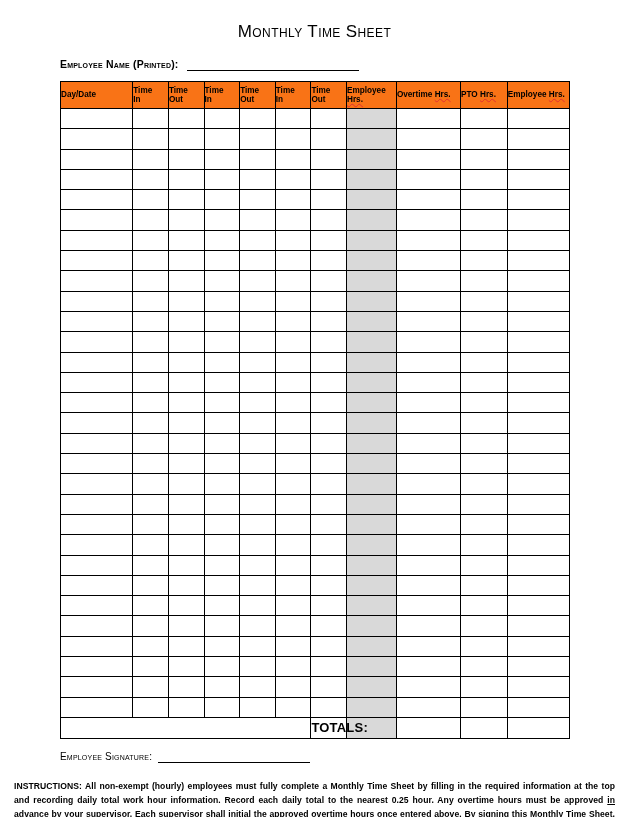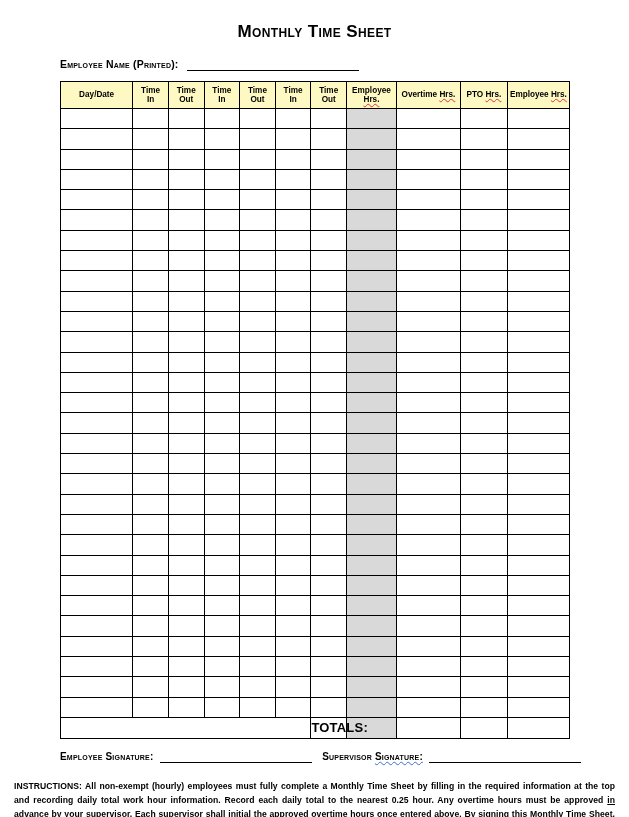--- a/index.html
+++ b/index.html
@@ -13,21 +13,21 @@
     font-family: "Liberation Sans", sans-serif;
     color: #000000;
     overflow: hidden;
     position: relative;
   }
 
   
   .doc-title {
     text-align: center;
     font-size: 17px;
-    font-weight: bold;
+    font-weight: normal;
     font-variant: small-caps;
     letter-spacing: 0.4px;
     margin: 22px 0 0 0;
     padding: 0;
   }
 
   
   .field-row {
     display: flex;
     align-items: flex-end;
@@ -62,24 +62,24 @@
     border-collapse: collapse;
     width: 100%;
     table-layout: fixed;
   }
   table.timesheet th,
   table.timesheet td {
     border: 1px solid #000000;
     padding: 0;
   }
   thead th {
-    background: #fef9c3;
+    background: #f97316;
     font-size: 8.2px;
     font-weight: bold;
-    text-align: center;
+    text-align: left;
     height: 26px;
     line-height: 1.12;
     vertical-align: middle;
     padding: 1px 1px;
   }
   thead th.two-line { line-height: 1.1; }
   tbody td { height: 19.3px; }
   td.shaded, th.shaded-head { background: #d9d9d9; }
   td.shaded { background: #d9d9d9; }
 
@@ -114,21 +114,21 @@
     letter-spacing: 0.2px;
   }
 
   
   .sig-row {
     display: flex;
     align-items: flex-end;
     margin: 12px 0 17px 0;
     padding: 0 48px 0 60px;
     font-size: 10px;
-    font-weight: bold;
+    font-weight: normal;
     font-variant: small-caps;
     letter-spacing: 0.2px;
   }
   .sig-rule {
     border-bottom: 1.3px solid #000;
     height: 11px;
     margin-left: 6px;
   }
   .rule-emp { width: 152px; }
   .rule-sup { width: 152px; }
@@ -622,19 +622,15 @@
     </tfoot>
   </table>
 </div>
 
 <div class="sig-row">
   <div class="field">
     <span class="field-label">Employee Signature:</span>
     <span class="sig-rule rule-emp"></span>
   </div>
   <div class="sig-gap"></div>
-  <div class="field">
-    <span class="field-label"><span>Supervisor </span><span class="sp-blue">Signature:</span></span>
-    <span class="sig-rule rule-sup"></span>
-  </div>
 </div>
 
 <p class="instructions"><span>INSTRUCTIONS:</span><span> All non-exempt (hourly) employees must fully complete a Monthly Time Sheet by filling in the required information at the top and recording daily total work hour information. Record each daily total to the nearest 0.25 hour. Any overtime hours must be approved </span><span class="u">in advance</span><span> by your supervisor. Each supervisor shall initial the approved overtime hours once entered above. By signing this Monthly Time Sheet, you, as the employee, acknowledge and agree that you worked these hours. Falsified time sheet(s) may lead to immediate termination of employment.</span></p>
 
 </body></html>

